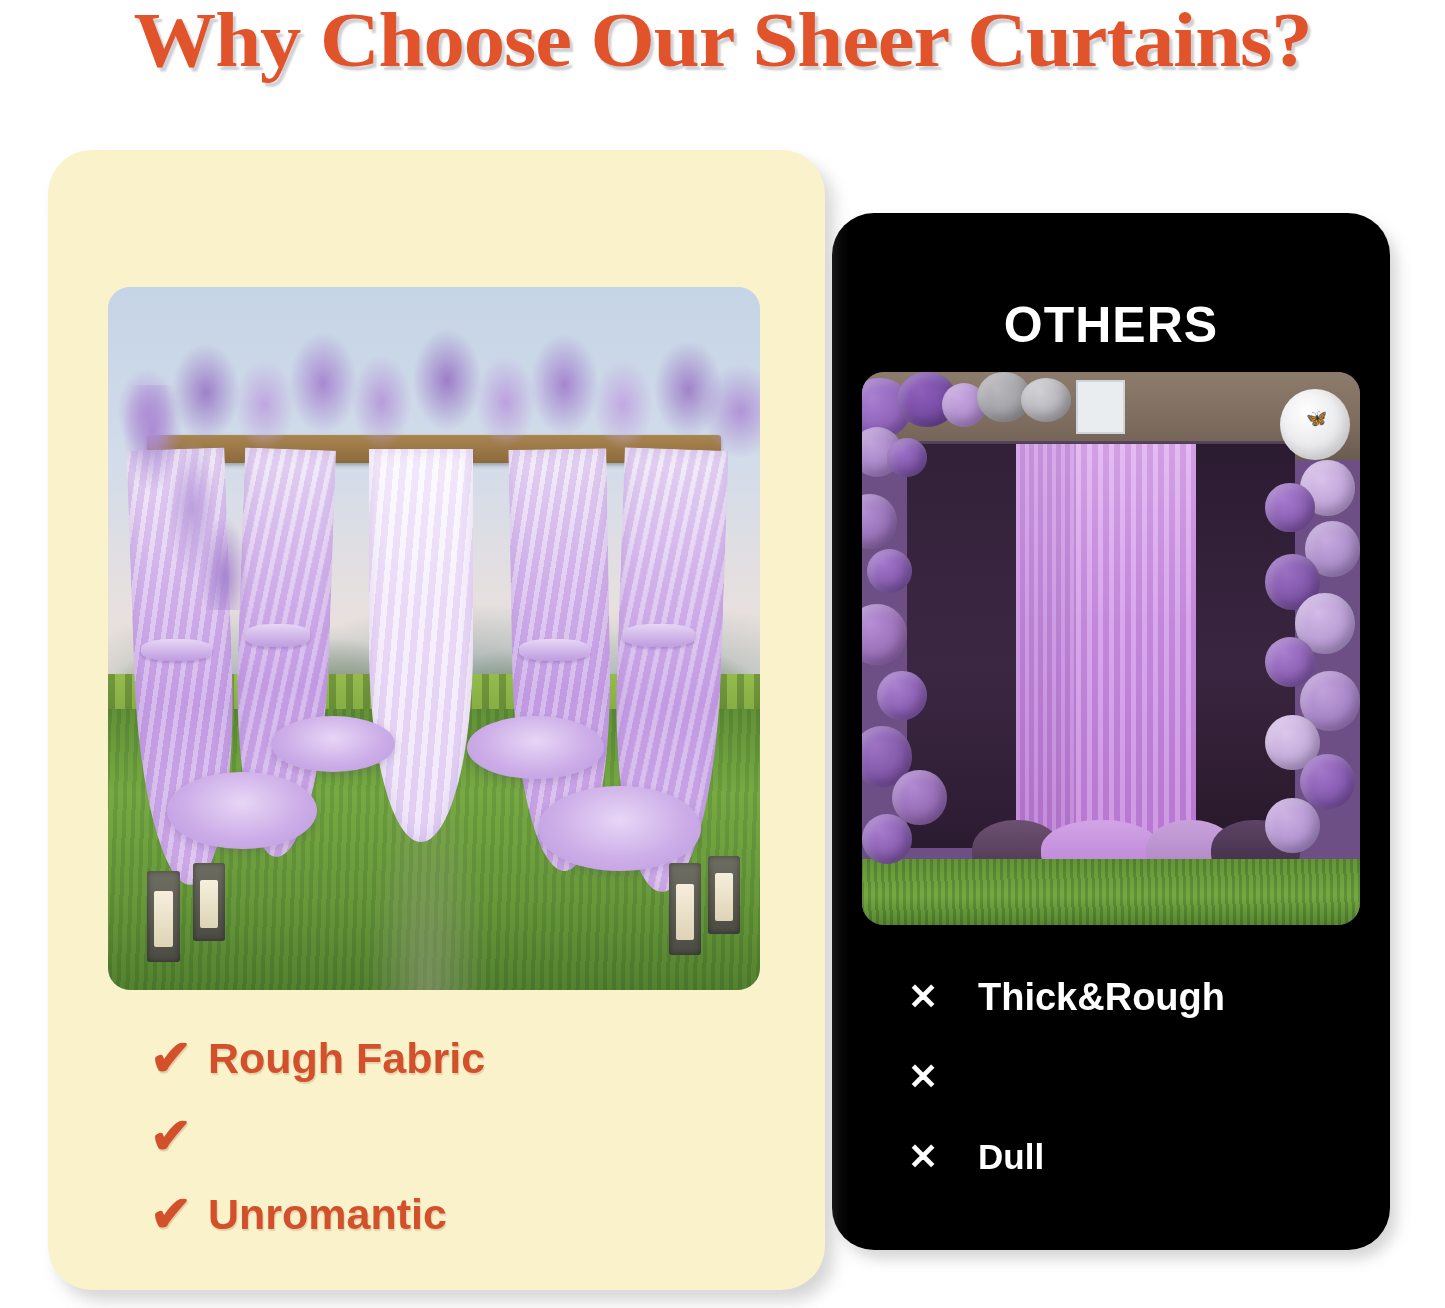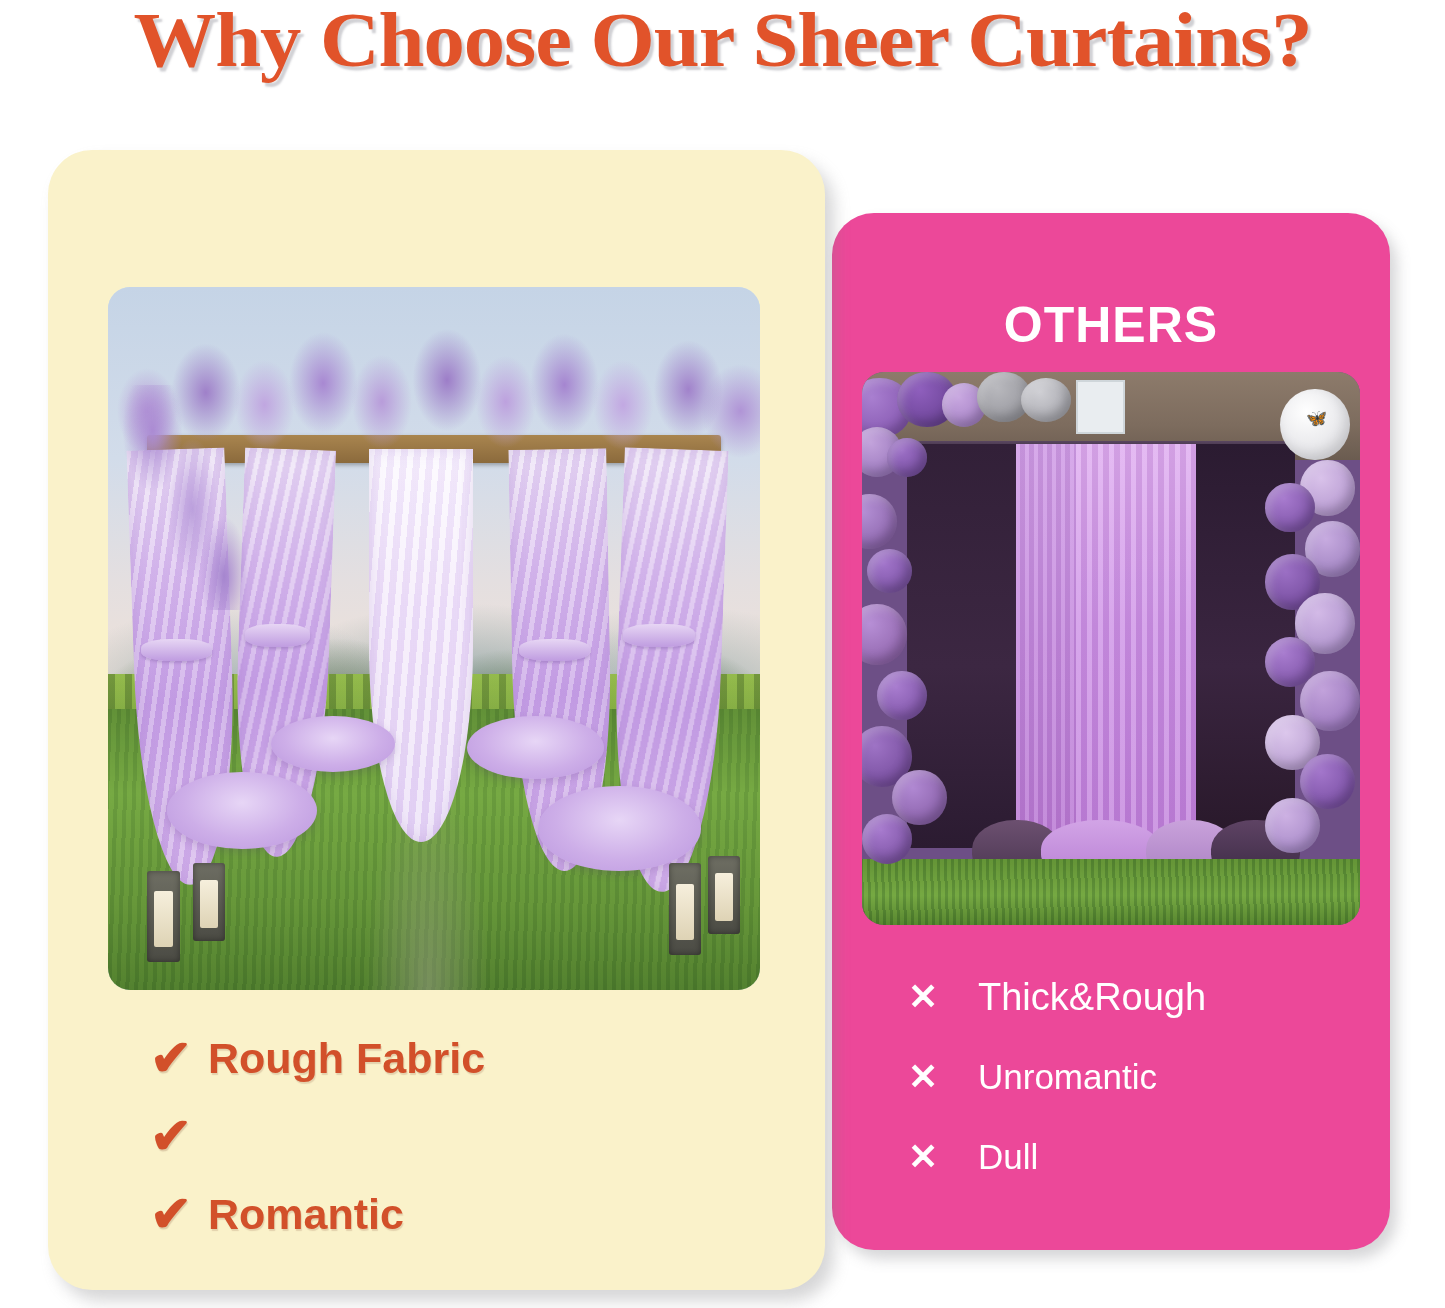--- a/index.html
+++ b/index.html
@@ -34,21 +34,21 @@
     transform-origin: center top;
   }
 
   
   .card-others {
     position: absolute;
     left: 832px;
     top: 213px;
     width: 558px;
     height: 1037px;
-    background: #ec4899;
+    background: #000000;
     border-radius: 42px;
     box-shadow: 7px 9px 14px rgba(120,120,125,0.30);
   }
   .card-our {
     position: absolute;
     left: 48px;
     top: 150px;
     width: 777px;
     height: 1140px;
     background: #FAF2CA;
@@ -287,21 +287,21 @@
     text-shadow: 1px 2px 1px rgba(170,130,100,0.28);
   }
 
   .list-others { position: absolute; left: 908px; top: 957px; width: 460px; }
   .feat-other { display: flex; align-items: center; height: 80px; }
   .cross {
     width: 70px; flex: 0 0 70px; color: #FFFFFF; font-size: 36px; font-weight: bold;
     line-height: 1; text-align: left;
   }
   .feat-other-label {
-    font-size: 36px; font-weight: normal; color: #FFFFFF; letter-spacing: 0px;
+    font-size: 36px; font-weight: bold; color: #FFFFFF; letter-spacing: 0px;
   }
   .feat-other.sz1 .feat-other-label { font-size: 38px; }
   .feat-other.sz2 .feat-other-label { font-size: 35px; }
   .feat-other.sz3 .feat-other-label { font-size: 35px; }
 </style>
 </head>
 <body>
 
 <div class="title">Why Choose Our Sheer Curtains?</div>
 
@@ -358,21 +358,20 @@
   <div class="list-others-inner"></div>
 </div>
 
 <div class="list-others">
   <div class="feat-other sz1">
     <span class="cross">✕</span>
     <span class="feat-other-label">Thick&amp;Rough</span>
   </div>
   <div class="feat-other sz2">
     <span class="cross">✕</span>
-    <span class="feat-other-label">Unromantic</span>
   </div>
   <div class="feat-other sz3">
     <span class="cross">✕</span>
     <span class="feat-other-label">Dull</span>
   </div>
 </div>
 
 <div class="card-our">
 
   <div class="heading-our">OUR</div>
@@ -418,15 +417,15 @@
 <div class="list-our">
   <div class="feat-our">
     <span class="check">✔</span>
     <span class="feat-our-label">Rough Fabric</span>
   </div>
   <div class="feat-our">
     <span class="check">✔</span>
   </div>
   <div class="feat-our">
     <span class="check">✔</span>
-    <span class="feat-our-label">Romantic</span>
+    <span class="feat-our-label">Unromantic</span>
   </div>
 </div>
 
 </body></html>

